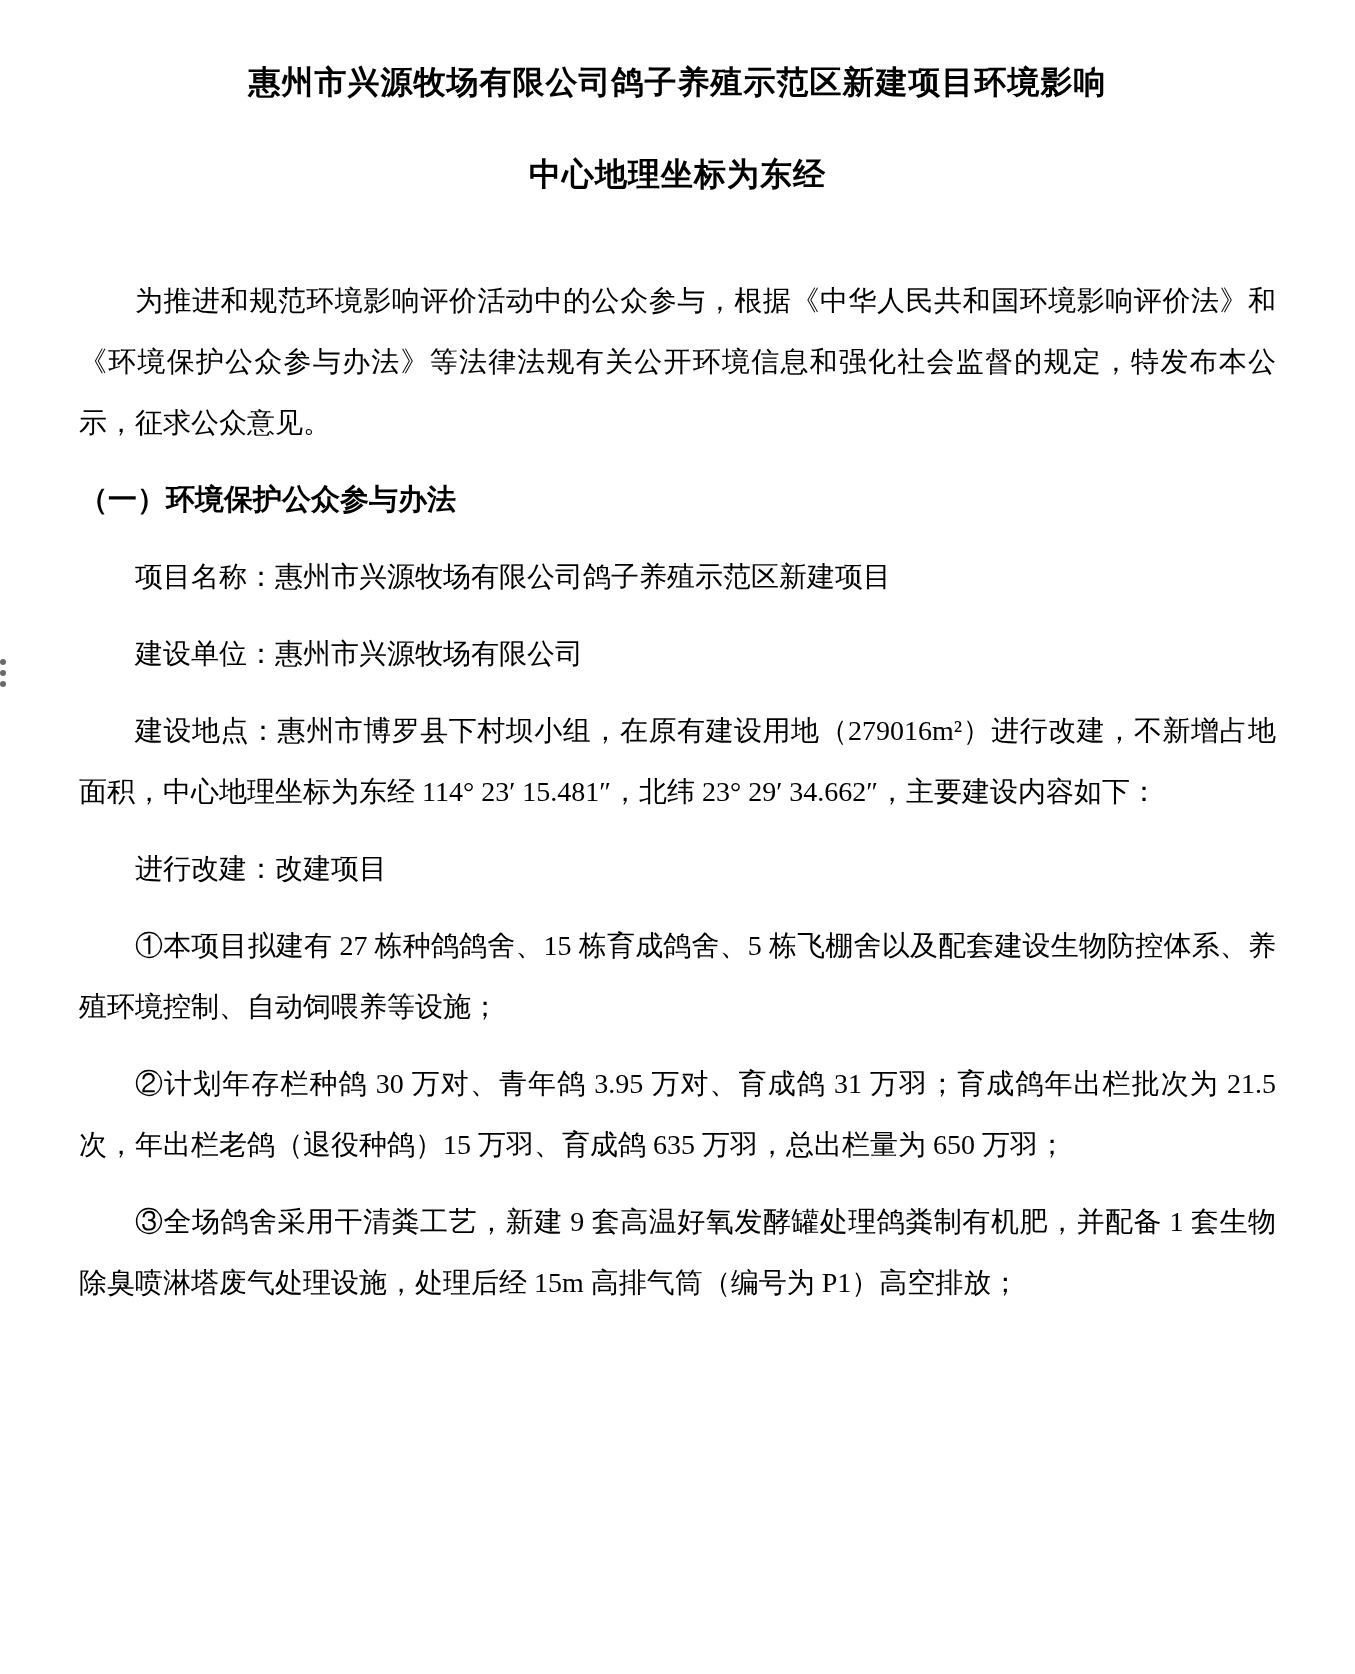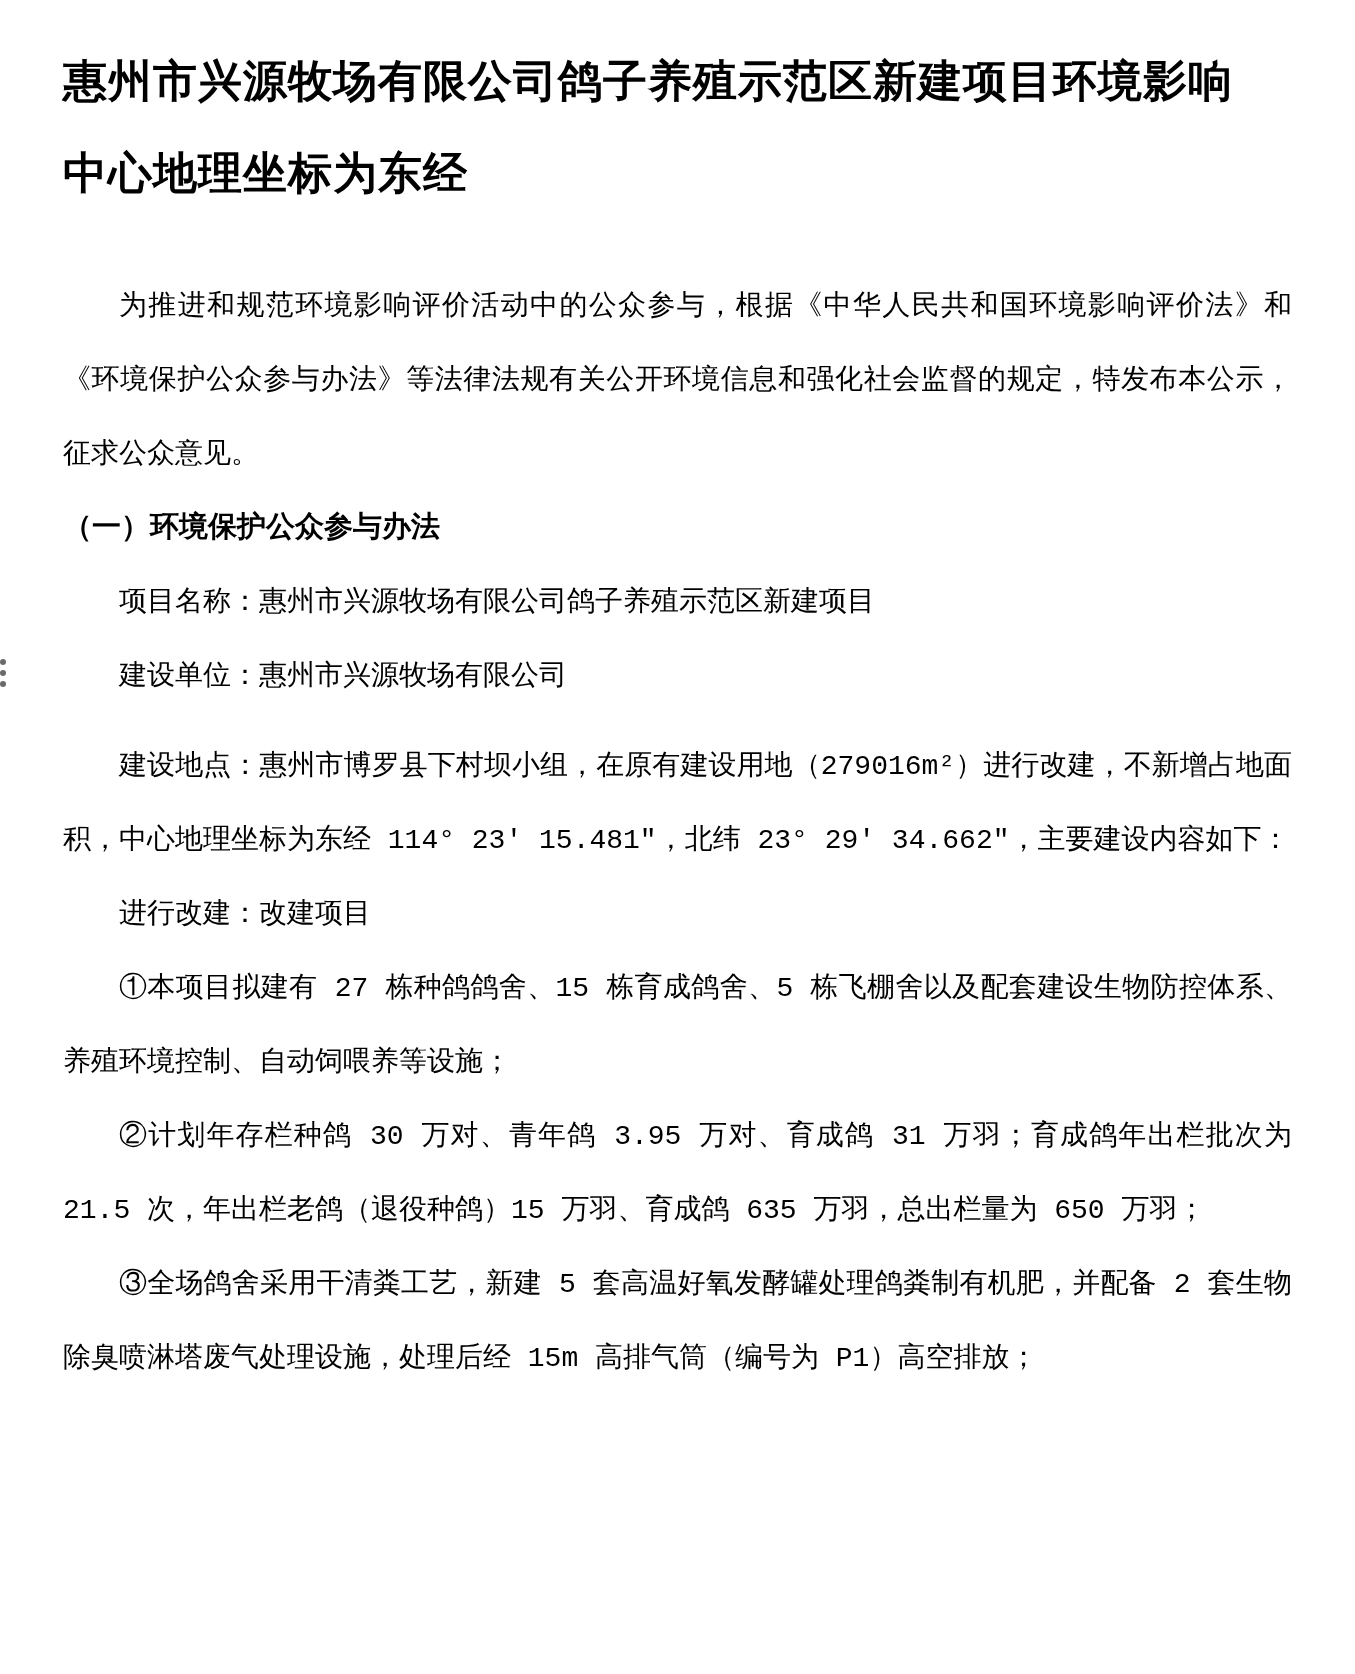--- a/index.html
+++ b/index.html
@@ -17,33 +17,33 @@
   }
   .page {
     padding: 36px 63px 0 63px;
     box-sizing: border-box;
     width: 1355px;
   }
   .title-block {
     margin-bottom: 50px;
   }
   .doc-title {
-    font-size: 44px;
+    font-size: 32px;
     font-weight: 700;
     line-height: 92px;
+    text-align: center;
     letter-spacing: 1px;
     white-space: nowrap;
   }
   p.body {
-    margin: 0;
+    margin: 16px;
     font-size: 28px;
-    line-height: 74px;
+    line-height: 61px;
     text-align: justify;
     text-justify: inter-character;
-    font-family: Liberation Mono, monospace;
   }
   p.indent {
     text-indent: 2em;
   }
   p.heading {
     font-weight: 700;
     font-size: 29px;
   }
   p.gap-before {
     margin-top: 16px;
@@ -86,21 +86,21 @@
   <p class="body indent gap-before">建设地点：惠州市博罗县下村坝小组，在原有建设用地（279016m²）进行改建，不新增占地面积，中心地理坐标为东经 114° 23′ 15.481″，北纬 23° 29′ 34.662″，主要建设内容如下：</p>
 
   <p class="body indent">进行改建：改建项目</p>
 
 
 
   <p class="body indent">①本项目拟建有 27 栋种鸽鸽舍、15 栋育成鸽舍、5 栋飞棚舍以及配套建设生物防控体系、养殖环境控制、自动饲喂养等设施；</p>
 
   <p class="body indent">②计划年存栏种鸽 30 万对、青年鸽 3.95 万对、育成鸽 31 万羽；育成鸽年出栏批次为 21.5 次，年出栏老鸽（退役种鸽）15 万羽、育成鸽 635 万羽，总出栏量为 650 万羽；</p>
 
-  <p class="body indent">③全场鸽舍采用干清粪工艺，新建 5 套高温好氧发酵罐处理鸽粪制有机肥，并配备 2 套生物除臭喷淋塔废气处理设施，处理后经 15m 高排气筒（编号为 P1）高空排放；</p>
+  <p class="body indent">③全场鸽舍采用干清粪工艺，新建 9 套高温好氧发酵罐处理鸽粪制有机肥，并配备 1 套生物除臭喷淋塔废气处理设施，处理后经 15m 高排气筒（编号为 P1）高空排放；</p>
 
 </div>
 
 <div class="margin-marker">
   <span class="dot"></span>
   <span class="dot"></span>
   <span class="dot"></span>
 </div>
 
 </body></html>

